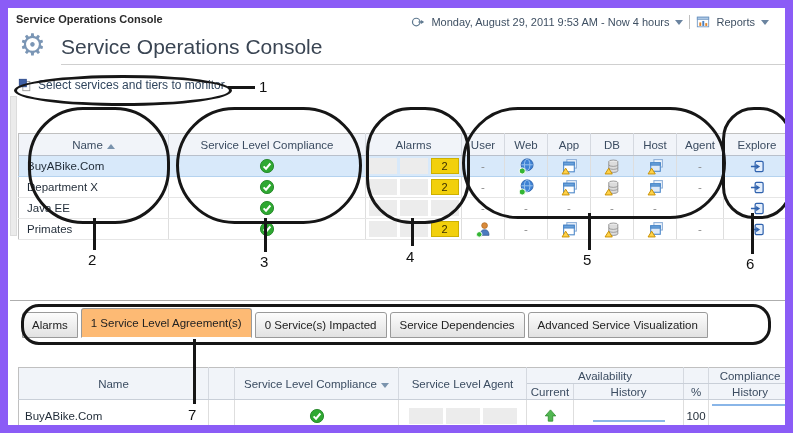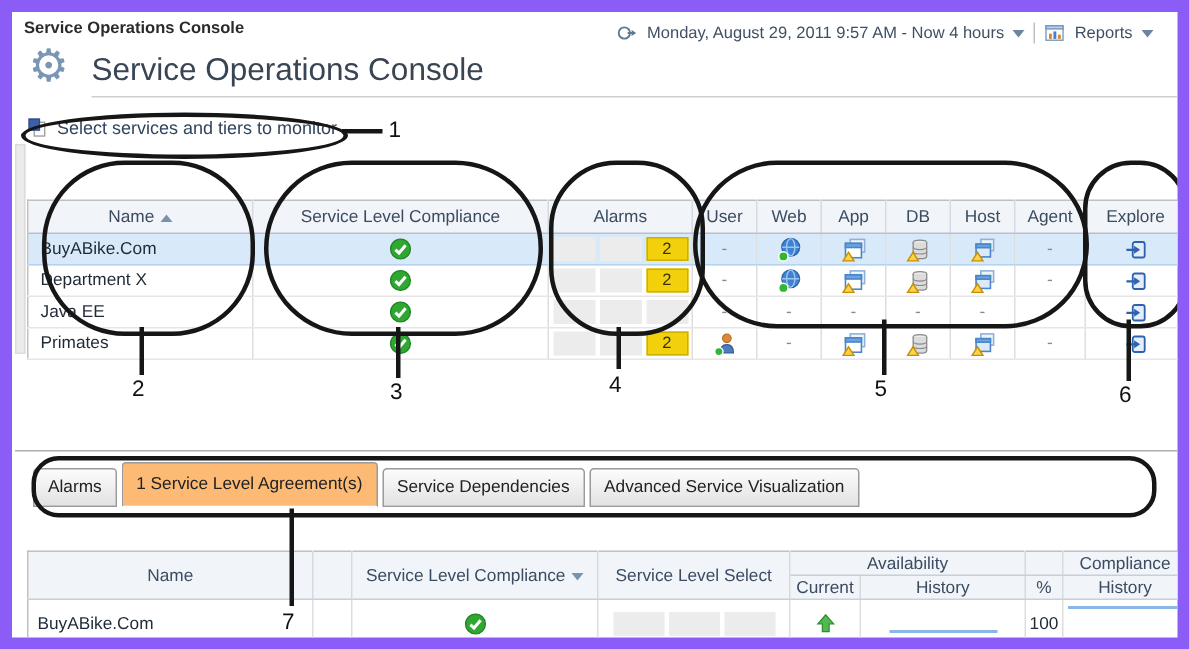--- a/index.html
+++ b/index.html
@@ -127,21 +127,21 @@
 
   <div class="abs breadcrumb">Service Operations Console</div>
   <div class="abs gear">⚙</div>
   <div class="abs page-title">Service Operations Console</div>
   <div class="abs title-rule"></div>
 
   <div class="abs topbar">
     <svg class="i" width="14" height="14">
         <use href="#sy-clock"></use>
       </svg>
-    <span>Monday, August 29, 2011 9:57 AM - Now 4 hours</span>
+    <span>Monday, August 29, 2011 9:53 AM - Now 4 hours</span>
     <span class="caret"></span>
     <span class="vsep"></span>
     <svg class="i" width="14" height="14">
         <use href="#sy-report"></use>
       </svg>
     <span>Reports</span>
     <span class="caret"></span>
   </div>
 
   <div class="abs left-strip"></div>
@@ -296,20 +296,21 @@
               </svg></td>
         </tr>
       </tbody>
     </table>
   </div>
 
   <div class="abs hr-sep"></div>
   <div class="abs tabs">
     <div class="tab">Alarms</div>
     <div class="tab active">1 Service Level Agreement(s)</div>
+    <div class="tab">0 Service(s) Impacted</div>
     <div class="tab">Service Dependencies</div>
     <div class="tab">Advanced Service Visualization</div>
   </div>
 
   <div class="abs sla-table">
     <table>
       <colgroup>
         <col style="width:190px">
           <col style="width:26px">
           <col style="width:164px">
@@ -317,21 +318,21 @@
         <col style="width:47px">
           <col style="width:110px">
           <col style="width:25px">
           <col style="width:83px">
       </colgroup>
       <thead>
         <tr>
           <th rowspan="2">Name</th>
           <th rowspan="2"></th>
           <th rowspan="2"><span>Service Level Compliance</span><span class="sort-desc"></span></th>
-          <th rowspan="2">Service Level Select</th>
+          <th rowspan="2">Service Level Agent</th>
           <th colspan="2">Availability</th>
           <th></th>
           <th>Compliance</th>
         </tr>
         <tr>
           <th>Current</th>
           <th>History</th>
           <th>%</th>
           <th>History</th>
         </tr>

